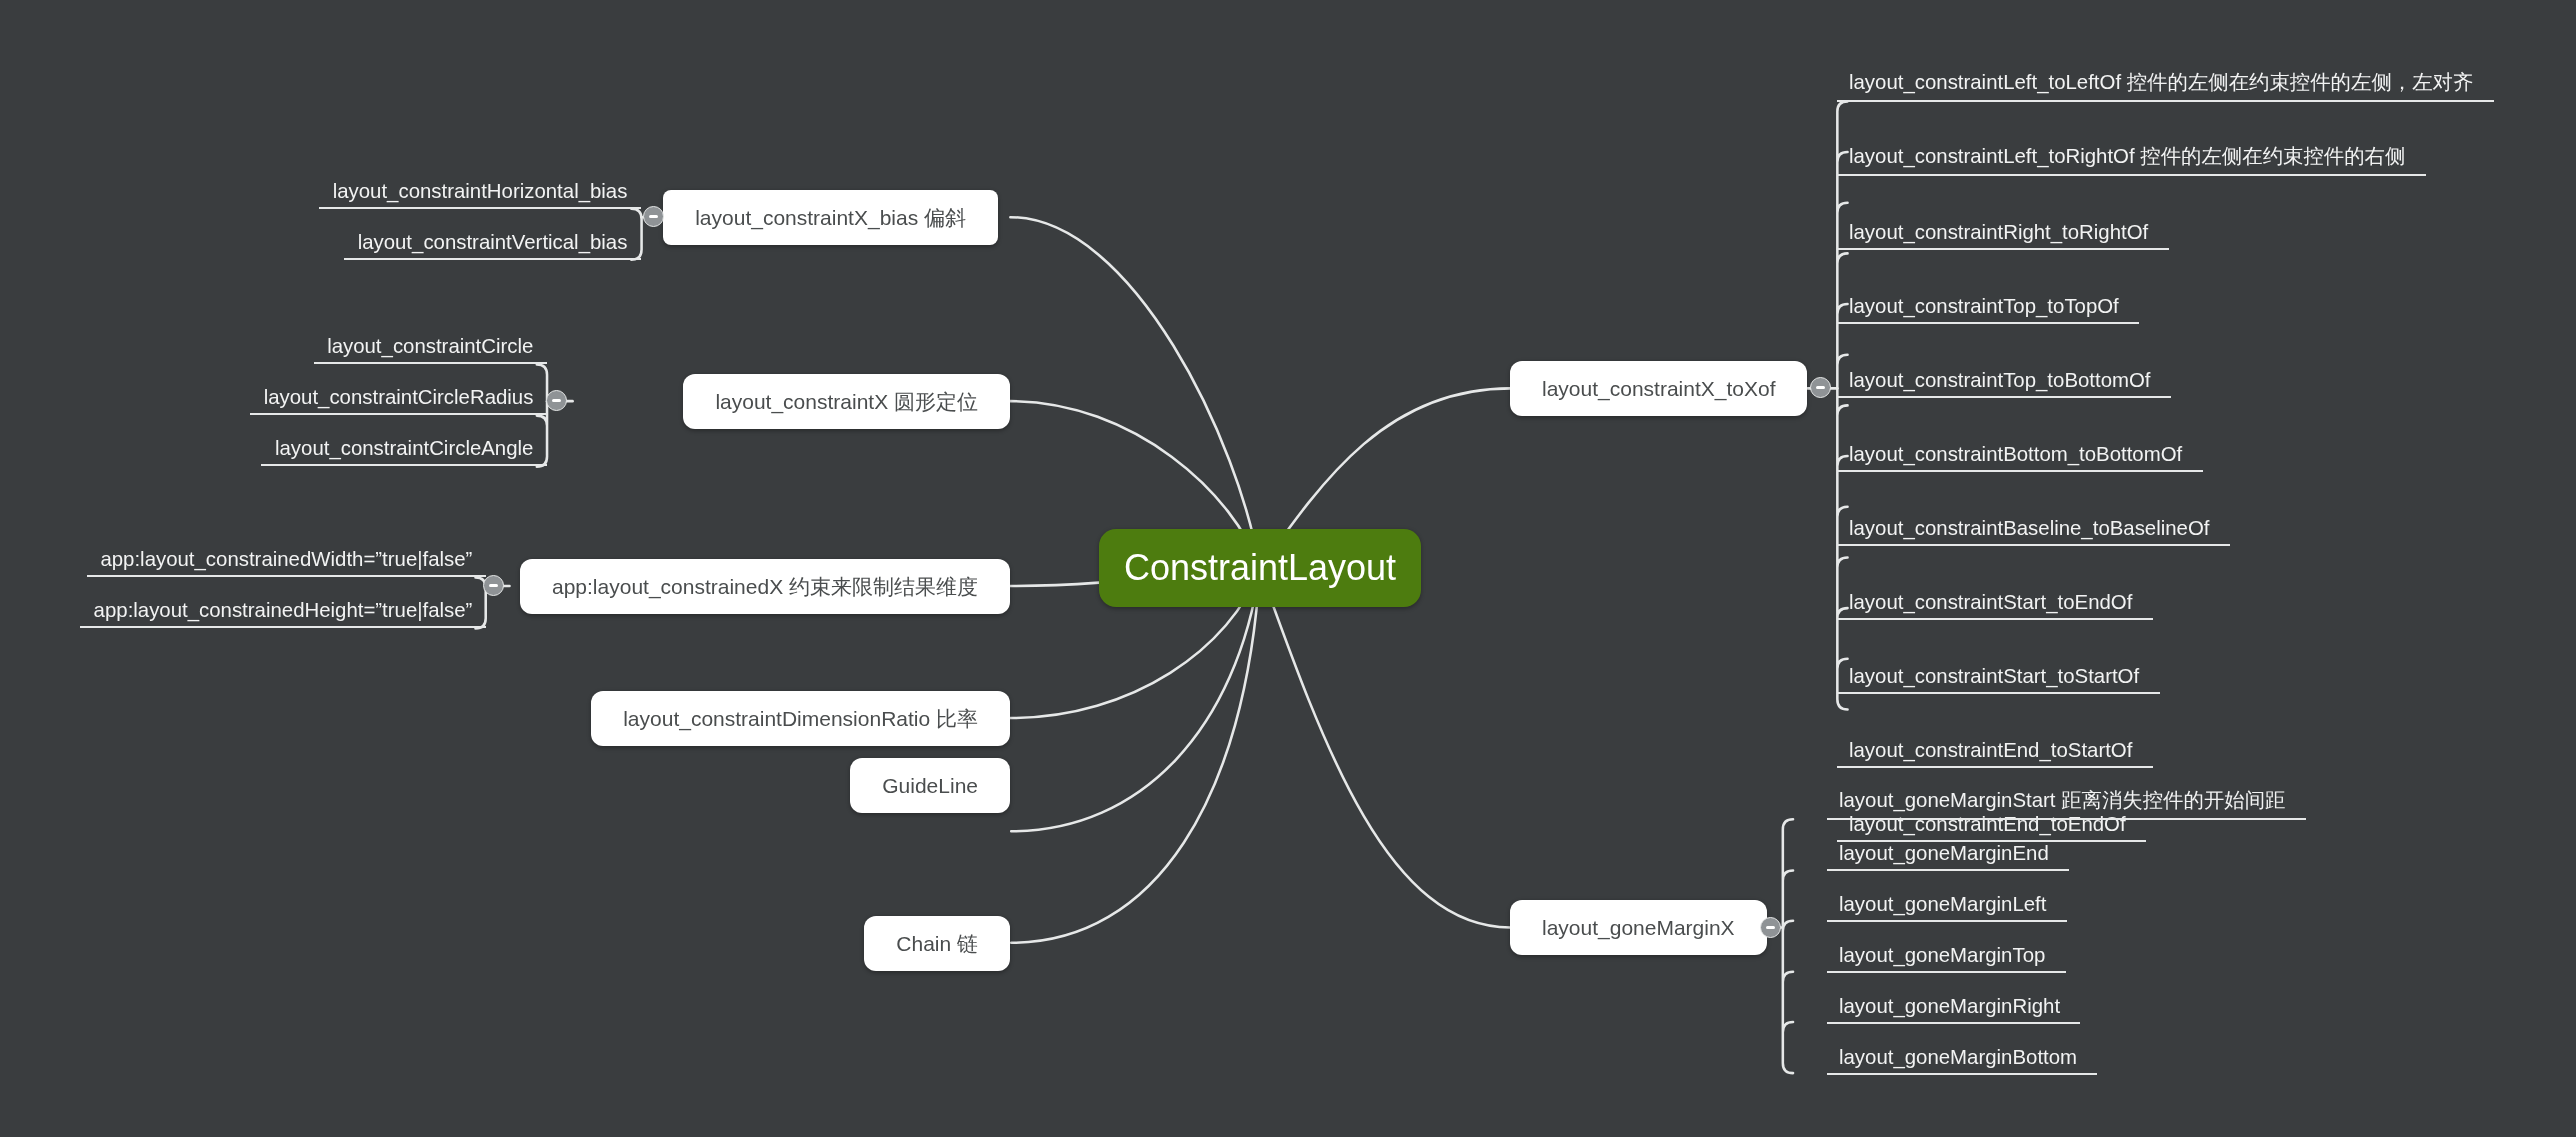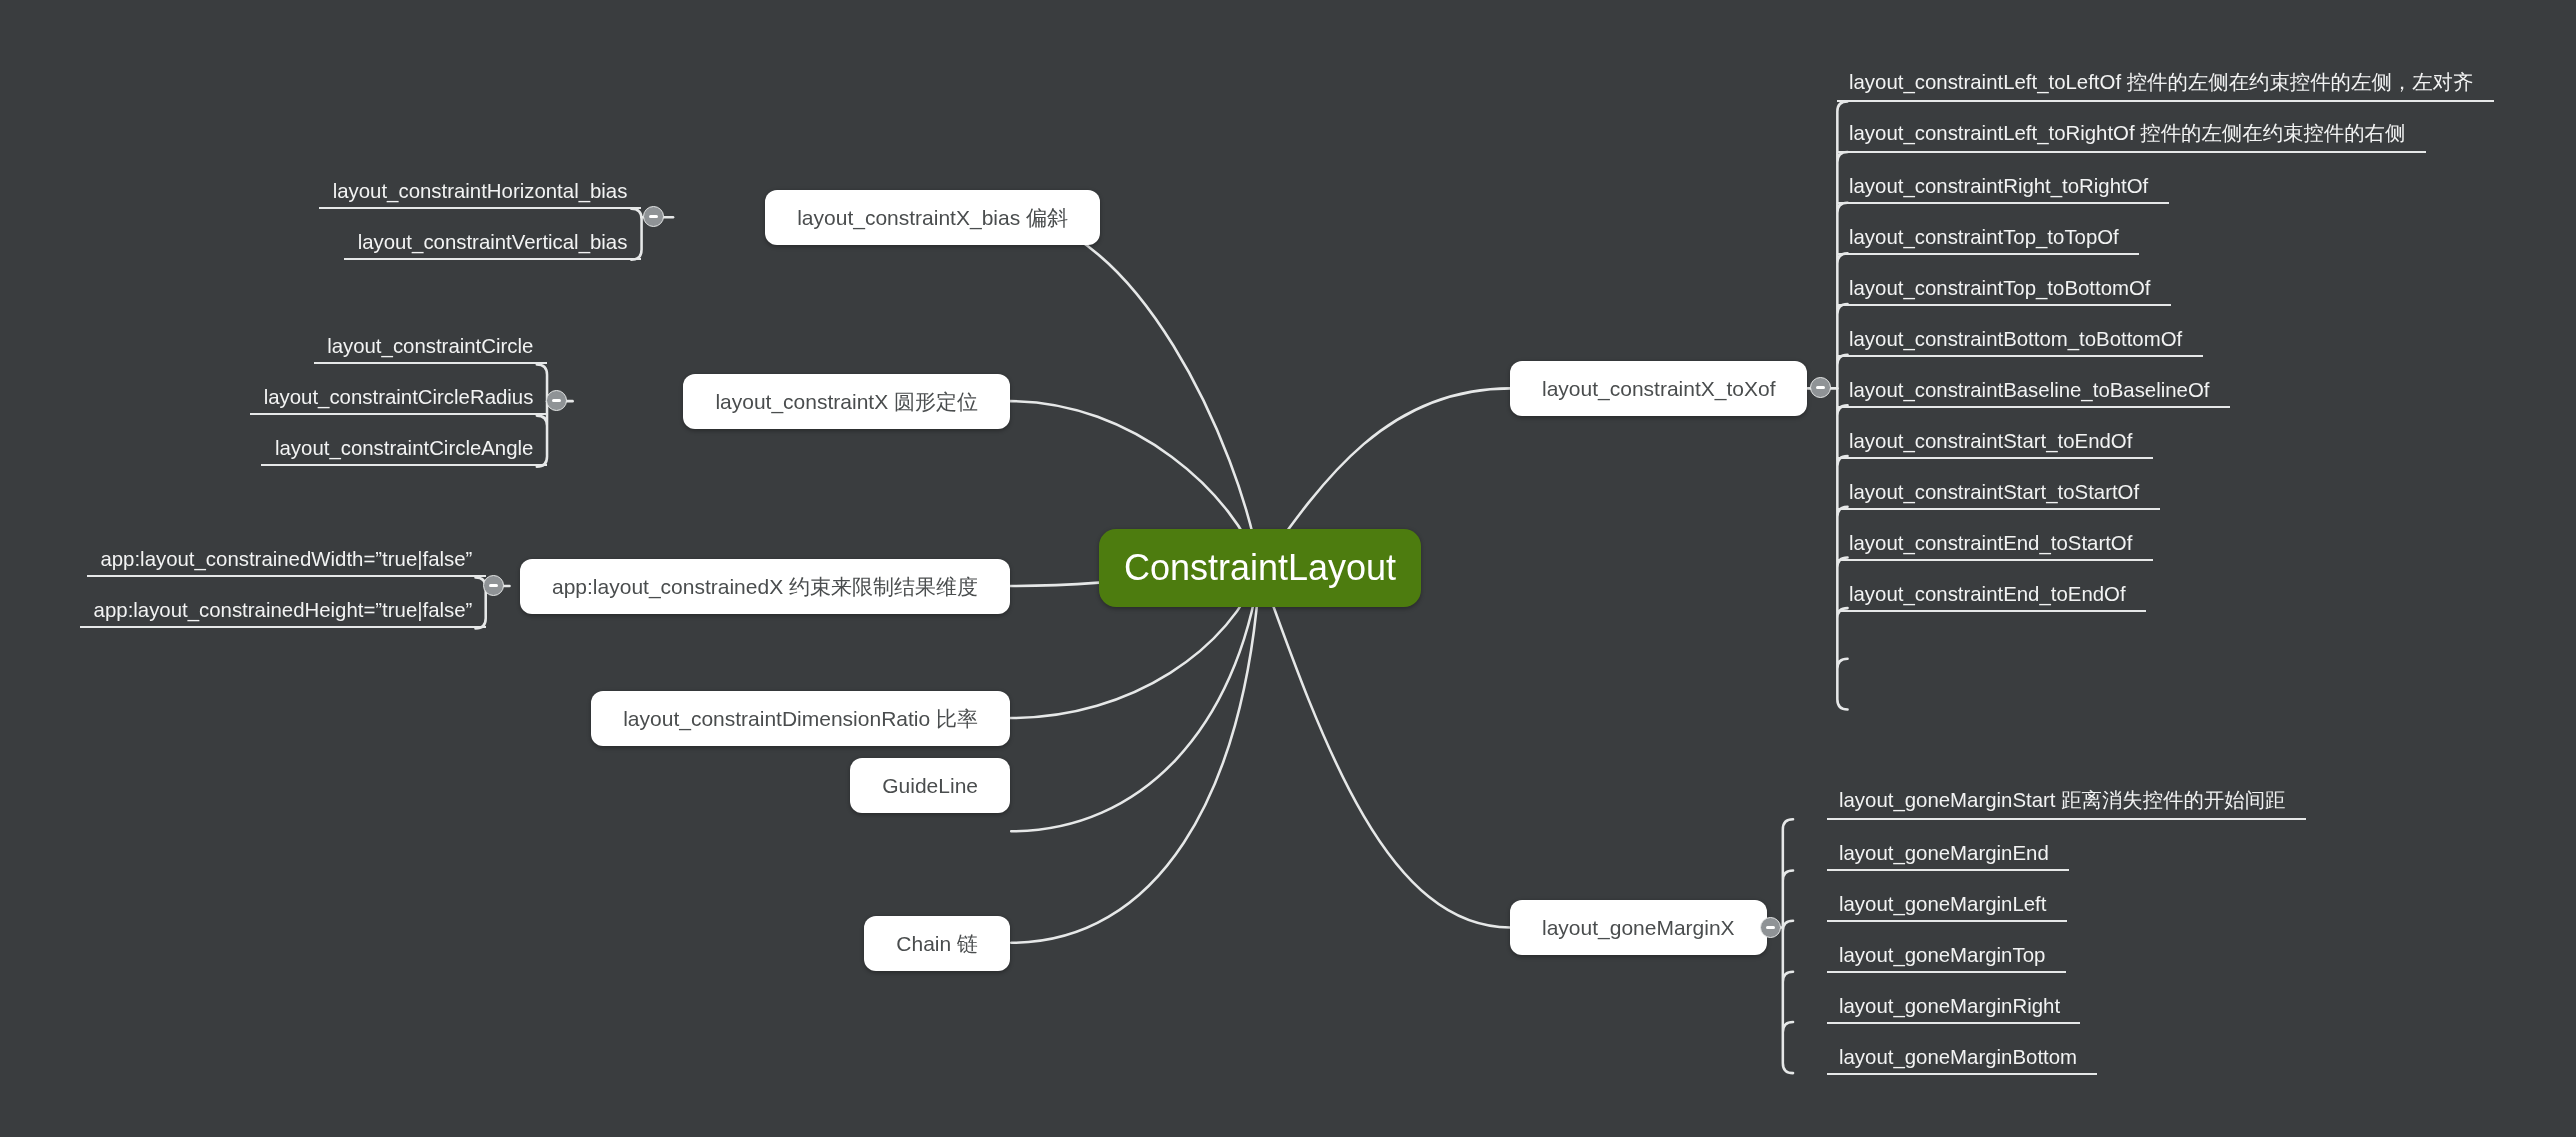--- a/index.html
+++ b/index.html
@@ -76,21 +76,21 @@
              M 2105 1081 Q 2093 1081 2093 1093
              M 2105 1141 Q 2093 1141 2093 1153
              M 2105 1200 Q 2093 1200 2093 1212
              M 2093 974 L 2093 1248
              M 2093 1248 Q 2093 1260 2105 1260"></path>
     <path d="M 2067 1089 L 2093 1089"></path>
   </svg>
 
   <div class="node root" style="left:1099px;top:529px;">ConstraintLayout</div>
 
-  <div class="node" style="right:1476px;top:190px;">layout_constraintX_bias 偏斜</div>
+  <div class="node" style="right:1578px;top:190px;border-radius:8px;">layout_constraintX_bias 偏斜</div>
   <div class="node" style="right:1566px;top:374px;">layout_constraintX 圆形定位</div>
   <div class="node" style="right:1566px;top:559px;">app:layout_constrainedX 约束来限制结果维度</div>
   <div class="node" style="right:1566px;top:691px;">layout_constraintDimensionRatio 比率</div>
   <div class="node" style="right:1566px;top:758px;">GuideLine</div>
   <div class="node" style="right:1566px;top:916px;">Chain 链</div>
 
   <div class="node" style="left:1510px;top:361px;">layout_constraintX_toXof</div>
   <div class="node" style="left:1510px;top:900px;">layout_goneMarginX</div>
 
   <div class="group left-side" style="right:1935px;top:158px;">
@@ -102,21 +102,21 @@
     <div class="item">layout_constraintCircle</div>
     <div class="item">layout_constraintCircleRadius</div>
     <div class="item">layout_constraintCircleAngle</div>
   </div>
 
   <div class="group left-side" style="right:2090px;top:526px;">
     <div class="item">app:layout_constrainedWidth=”true|false”</div>
     <div class="item">app:layout_constrainedHeight=”true|false”</div>
   </div>
 
-  <div class="group right-side grp-toxof" style="left:1837px;top:51px;">
+  <div class="group right-side grp-toxof" style="left:1837px;top:51px;gap:23px;">
     <div class="item">layout_constraintLeft_toLeftOf 控件的左侧在约束控件的左侧，左对齐</div>
     <div class="item">layout_constraintLeft_toRightOf 控件的左侧在约束控件的右侧</div>
     <div class="item">layout_constraintRight_toRightOf</div>
     <div class="item">layout_constraintTop_toTopOf</div>
     <div class="item">layout_constraintTop_toBottomOf</div>
     <div class="item">layout_constraintBottom_toBottomOf</div>
     <div class="item">layout_constraintBaseline_toBaselineOf</div>
     <div class="item">layout_constraintStart_toEndOf</div>
     <div class="item">layout_constraintStart_toStartOf</div>
     <div class="item">layout_constraintEnd_toStartOf</div>

